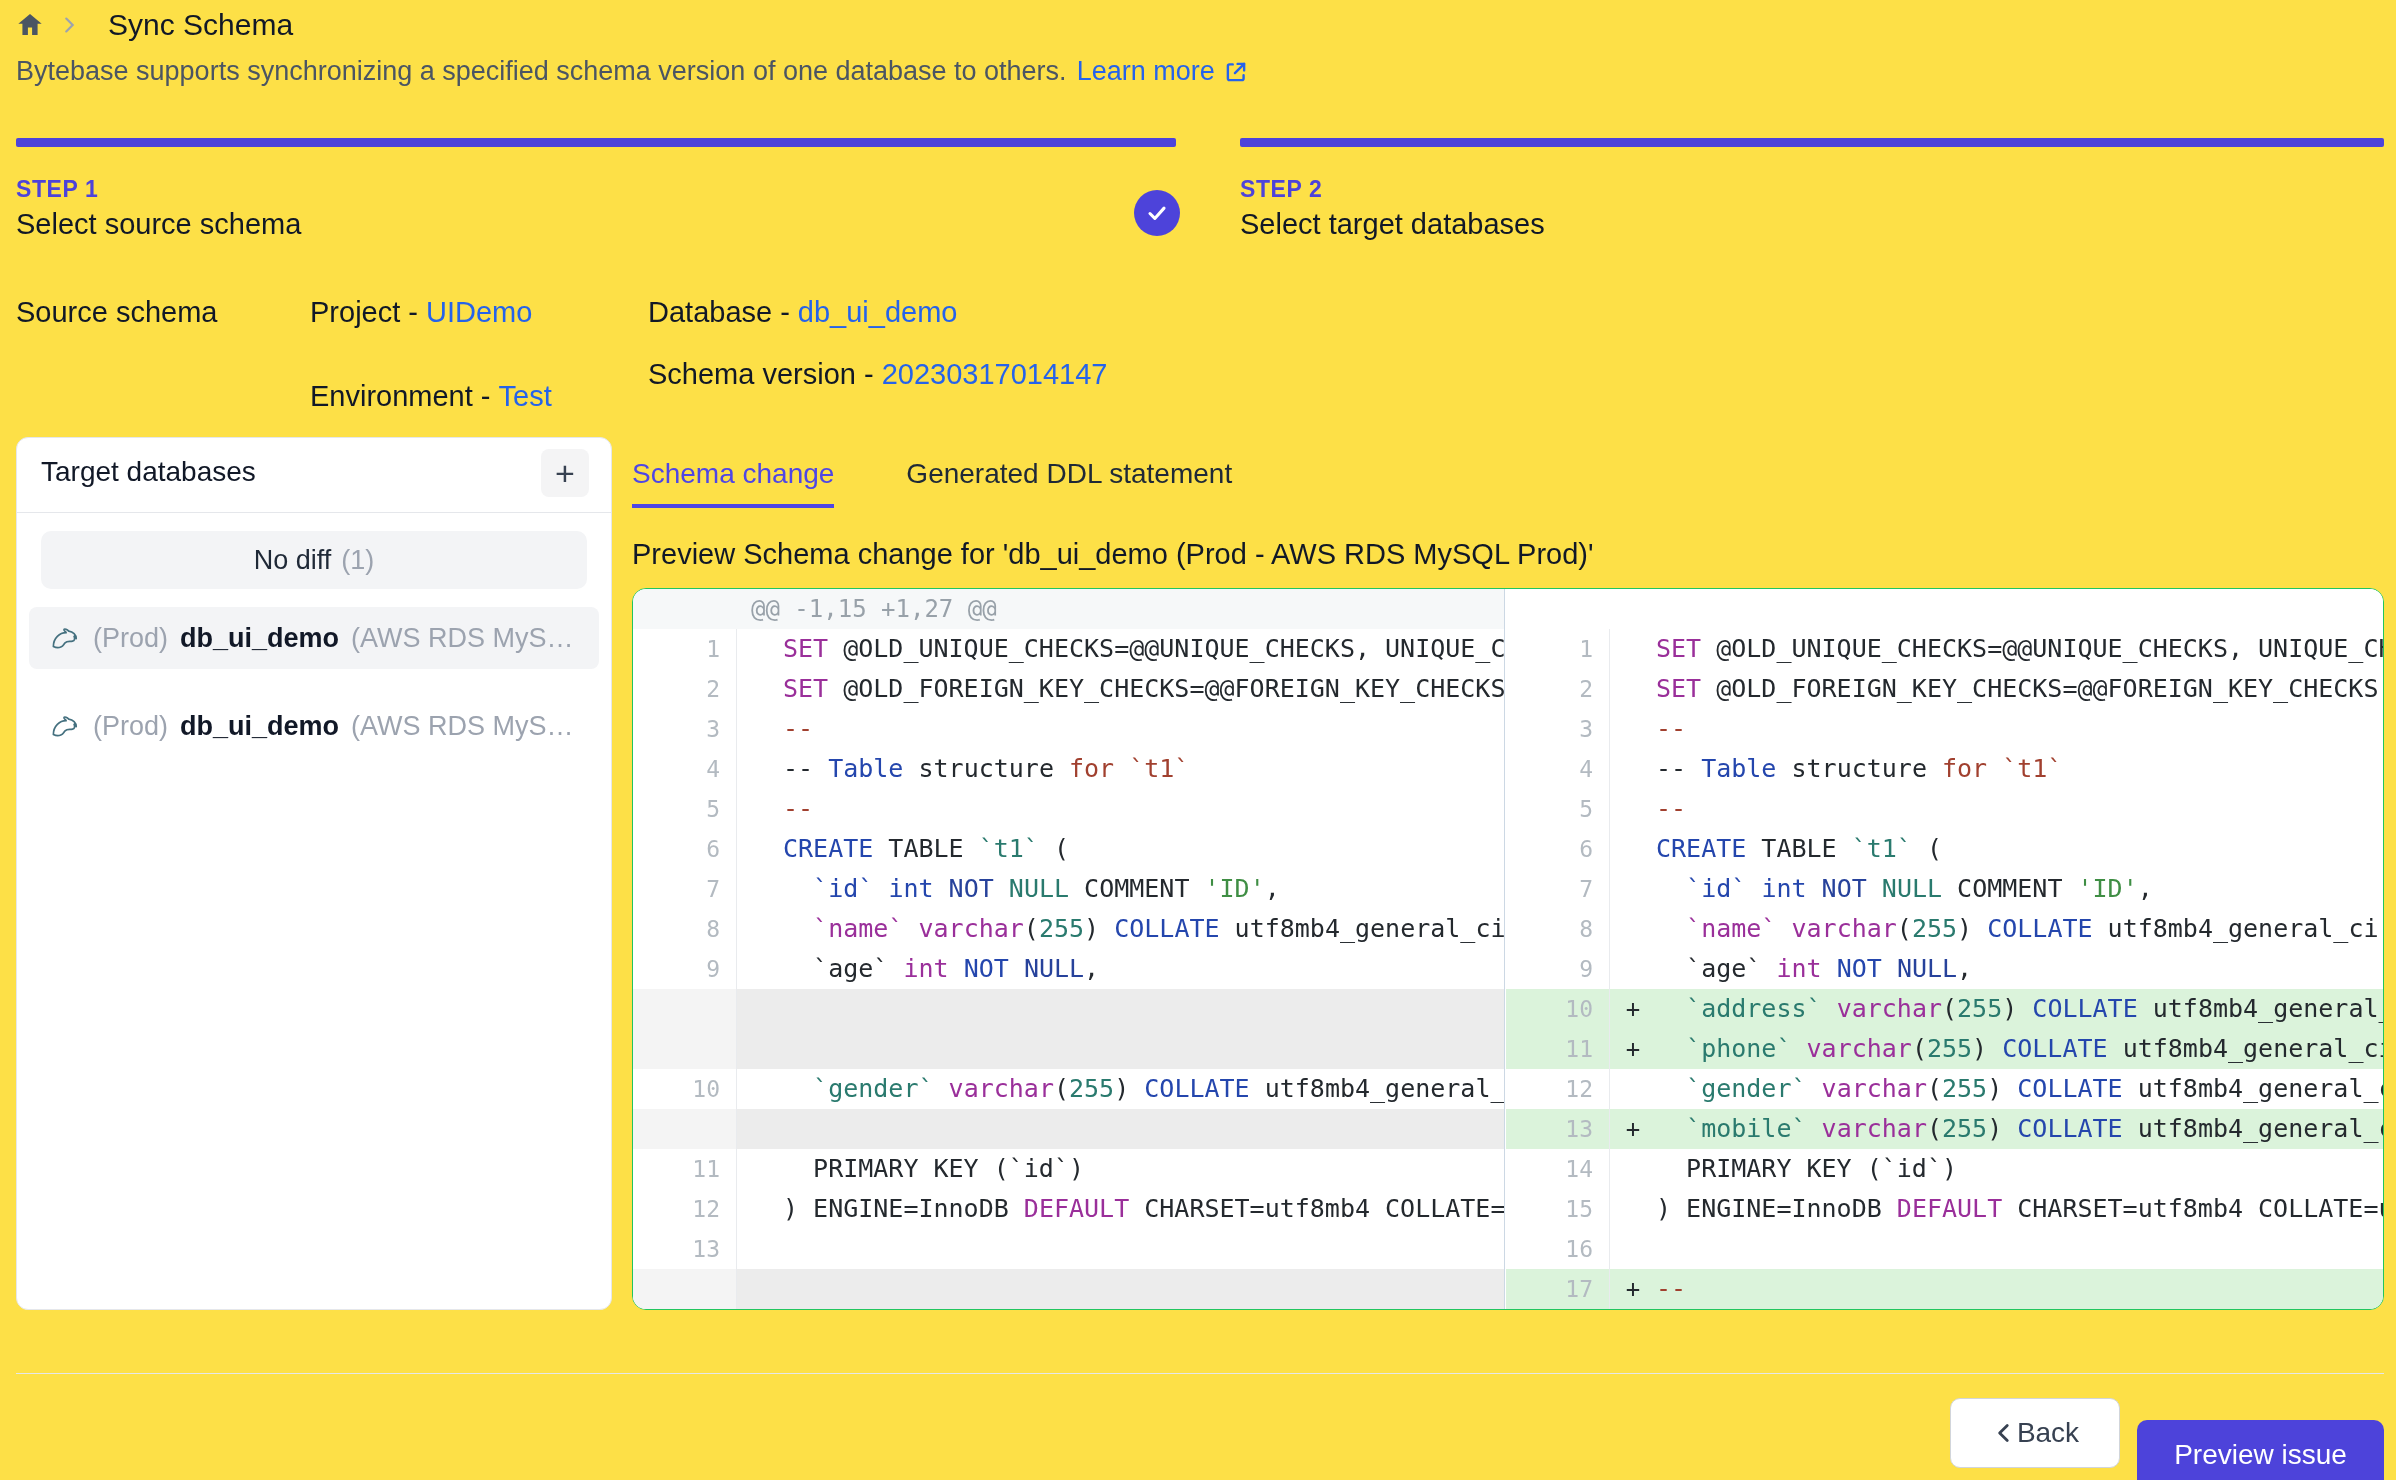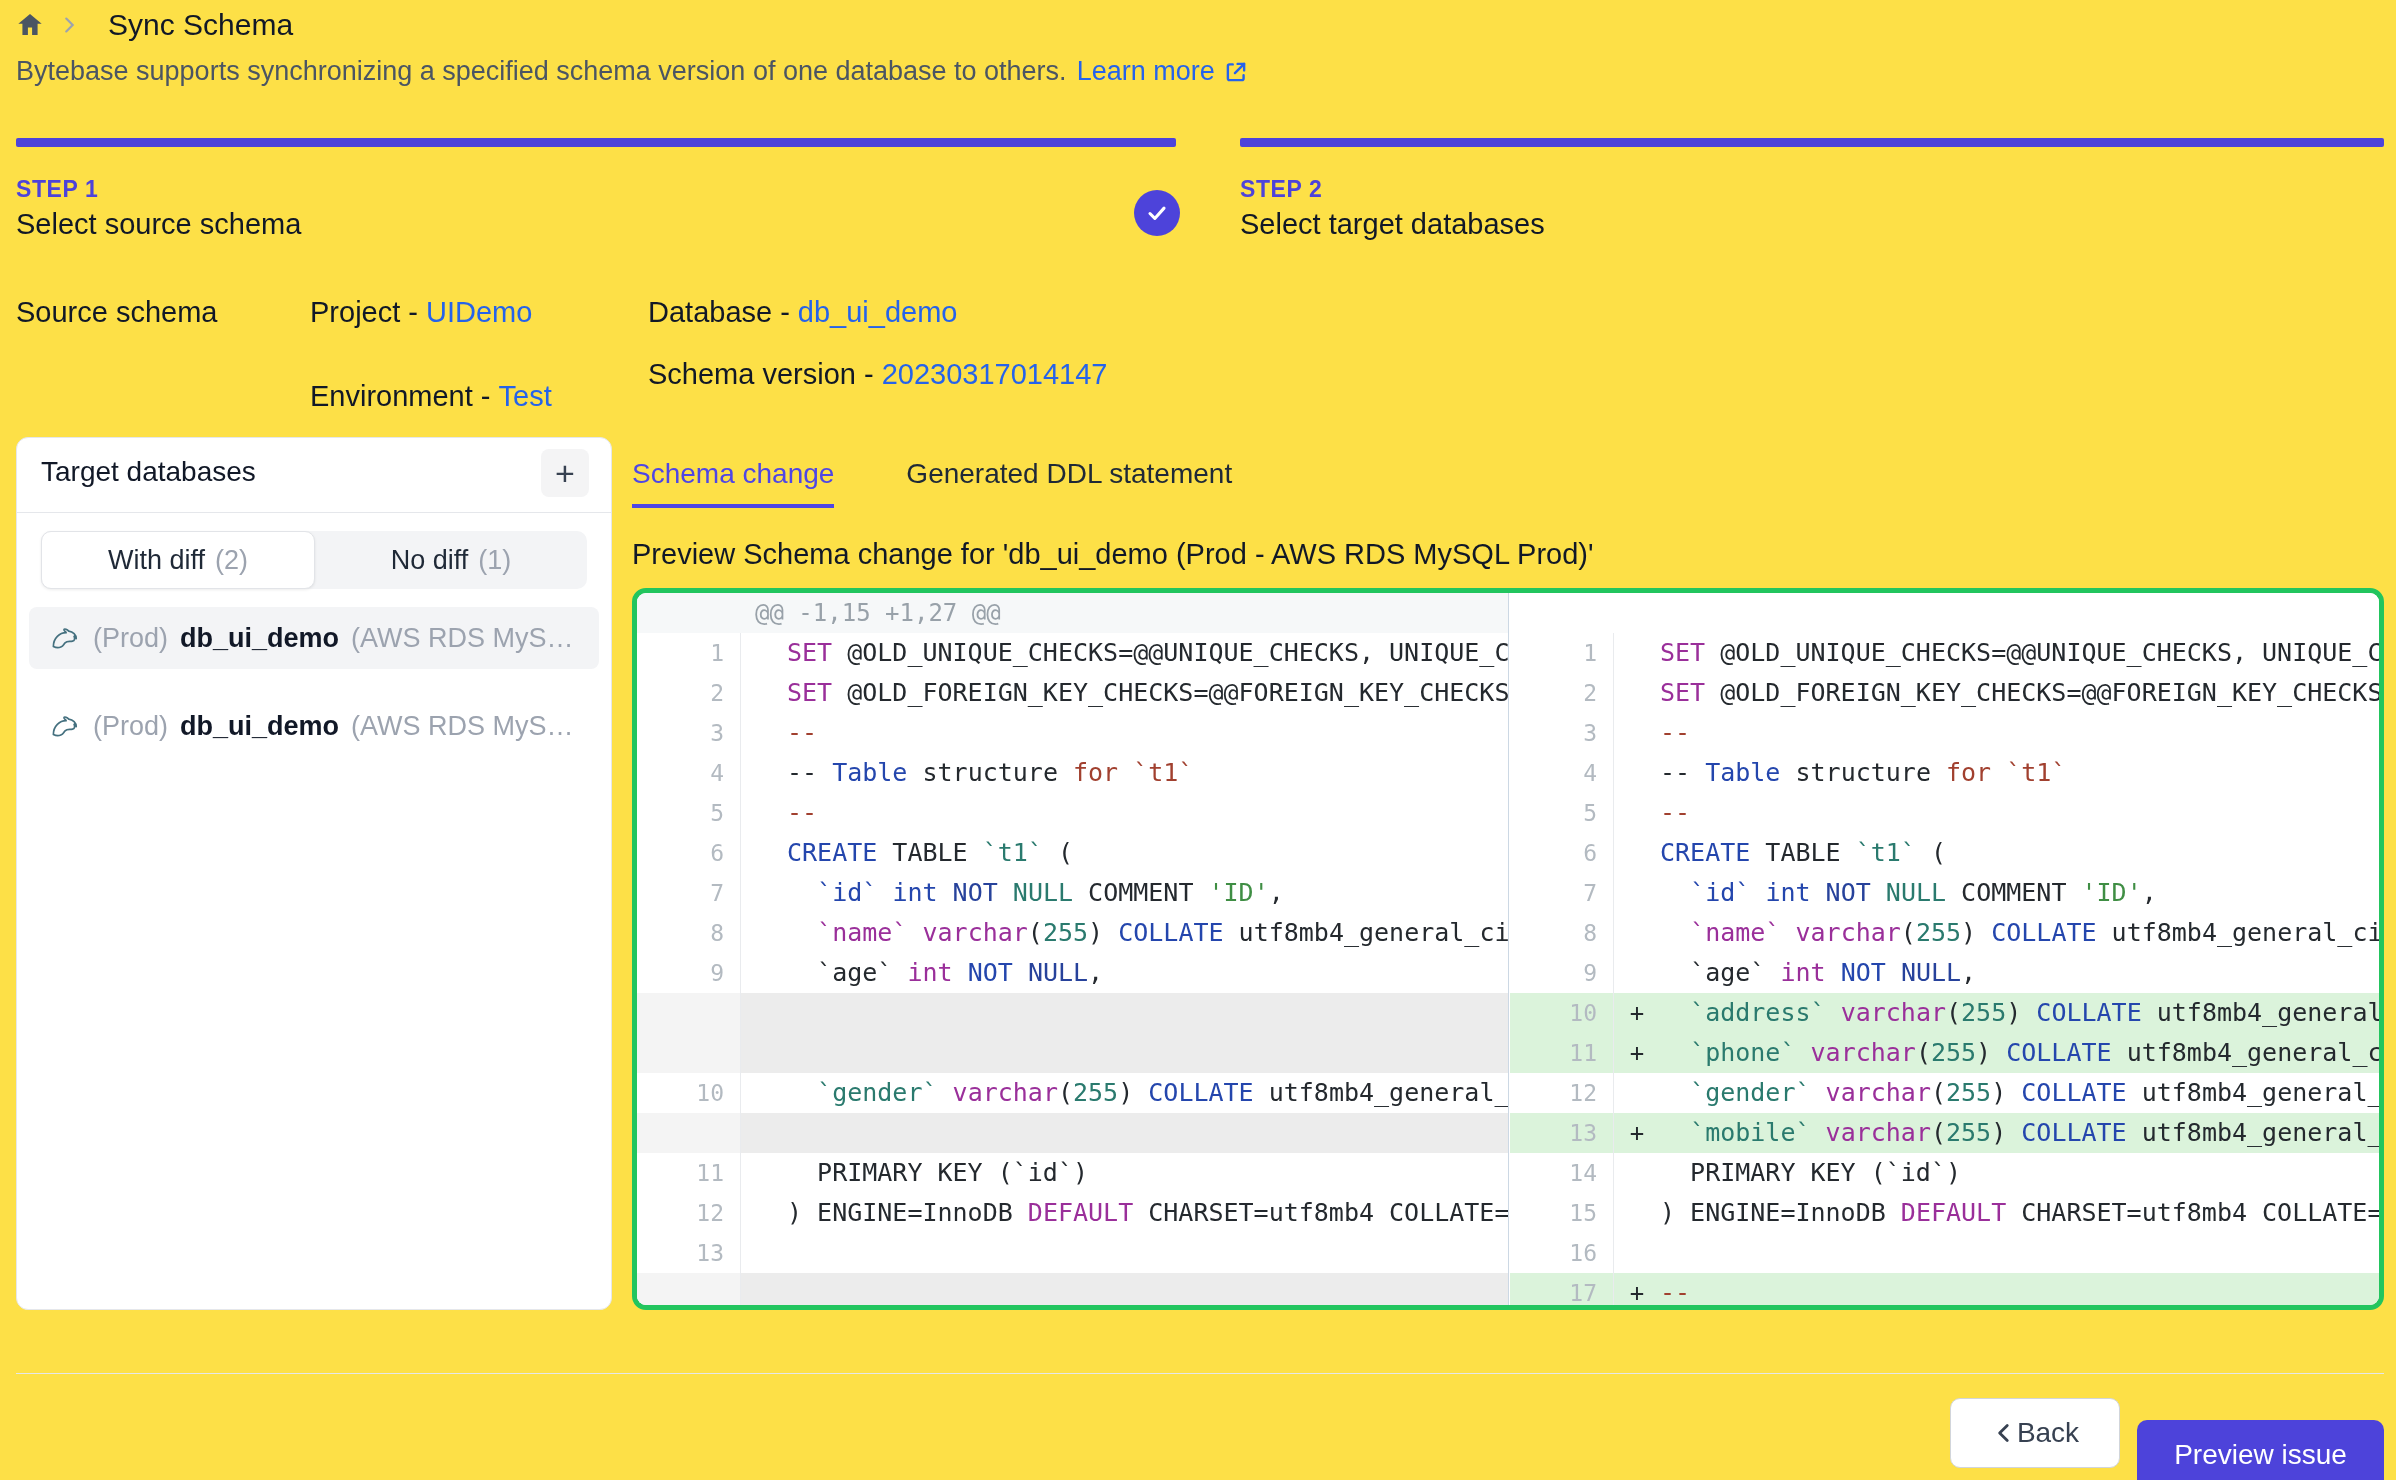--- a/index.html
+++ b/index.html
@@ -51,21 +51,21 @@
   .db-inst { color:#9ca3af; flex:1; min-width:0; overflow:hidden; white-space:nowrap; text-overflow:ellipsis; }
 
   
   .tabs { position:absolute; left:632px; top:458px; display:flex; gap:72px; font-size:28px; }
   .tab { padding-bottom:14px; cursor:pointer; color:#1f2937; }
   .tab.active { color:#4f46e5; font-weight:500; border-bottom:4px solid #4f46e5; }
   .preview-title { position:absolute; left:632px; top:538px; font-size:29px; font-weight:500; color:#111827; }
 
   
   .diff { position:absolute; left:632px; top:588px; width:1752px; height:722px;
-          border:5px solid #22c55e; border-radius:14px; overflow:hidden; background:#fff; }
+          border:1px solid #22c55e; border-radius:14px; overflow:hidden; background:#fff; }
   .dpane { position:absolute; top:0; bottom:0; display:flex; flex-direction:column; }
   .dpane.left { left:0; width:872px; border-right:1px solid #ccd8e4; }
   .dpane.right { left:873px; right:0; }
   .drow { display:flex; height:40px; line-height:40px; flex:none;
           font-family:"DejaVu Sans Mono", monospace; font-size:25px; color:#24292e; }
   .drow.hunk, .drow.hunkblank { display:block; padding-left:118px; background:#f6f8f9;
           color:#98a1a9; font-size:24px; white-space:pre; }
   .drow.hunkblank { background:#fff; }
   .gut { width:104px; flex:none; text-align:right; padding-right:16px; color:#b3bac1;
          font-size:23px; border-right:1px solid #e9ebee; }
@@ -143,24 +143,20 @@
   <div class="kv" style="left:648px; top:358px;">
     <span>Schema version -</span><a>20230317014147</a>
   </div>
 
   <div class="card">
     <div class="card-head">
       <div class="card-title">Target databases</div>
       <div class="plus-btn">+</div>
     </div>
     <div class="seg">
-      <div class="seg-item active">
-        <span>With diff</span>
-        <span class="seg-count">(2)</span>
-      </div>
       <div class="seg-item">
         <span>No diff</span>
         <span class="seg-count">(1)</span>
       </div>
     </div>
     <div class="db-item sel" style="top:169px;">
       <svg width="34" height="34" viewBox="0 0 32 32">
           <path d="M6 24 c0 -8 6 -13 12 -13 c-1 -1.5 -2.5 -2 -2 -3 c.5 -1 3 0 4.5 1.5 c4 .5 7 3.5 7 7 c0 -1 -1 -2 -2 -2 c1 2 .5 4 -1.5 4.5 c-2.5 .6 -5 -.5 -7 1.5 c-1.5 1.5 -1.5 3 -4 4 c-2 .8 -5 .5 -7 -.5 Z" fill="none" stroke="#44707f" stroke-width="1.6" stroke-linejoin="round"></path>
         </svg>
       <span class="db-env">(Prod)</span>

